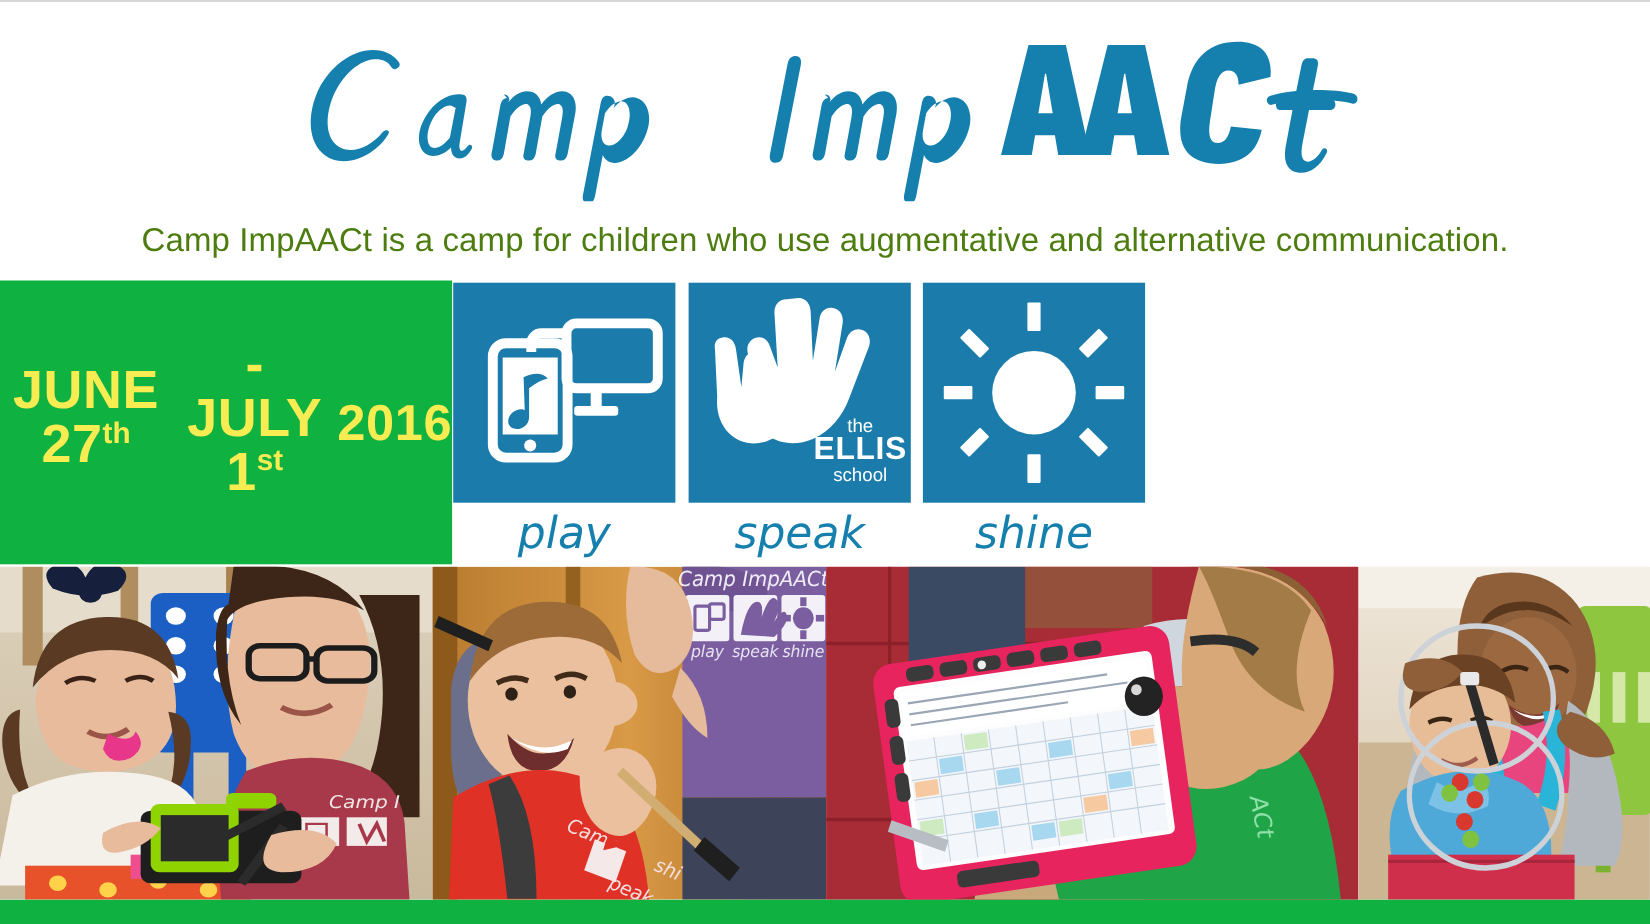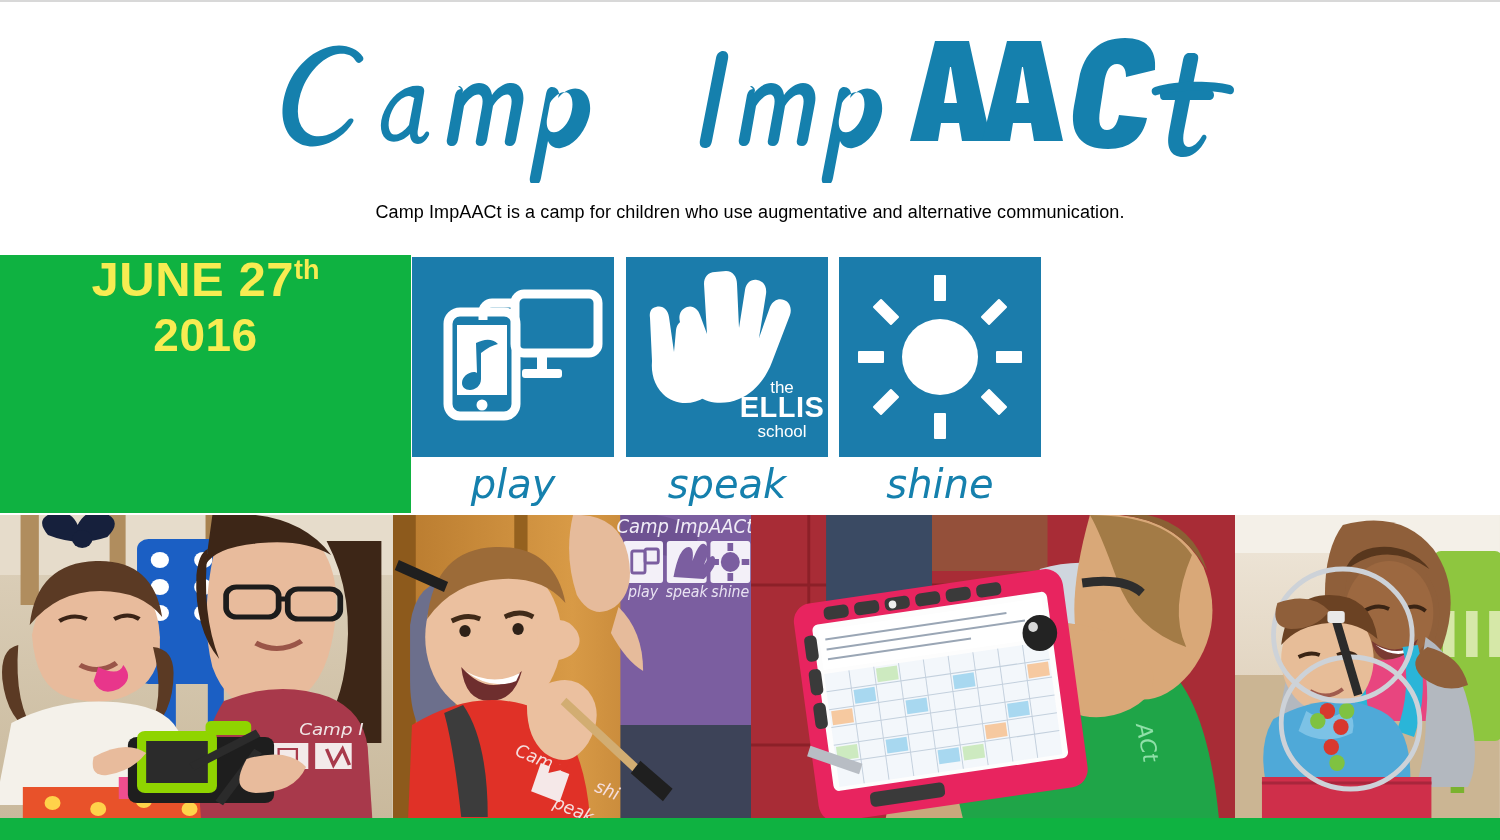--- a/index.html
+++ b/index.html
@@ -10,28 +10,28 @@
   .top-rule{position:absolute;left:0;top:0;width:1500px;height:2px;background:#d8d8d8;}
 
   
   .header{position:absolute;left:0;top:2px;width:1500px;height:253px;background:#ffffff;}
 
   .logo-wrap{position:absolute;left:0;top:18px;width:1500px;height:165px;
              display:flex;align-items:center;justify-content:center;}
   .logo-svg{display:block;}
 
   .tagline{position:absolute;left:0;top:200px;width:1500px;text-align:center;
-           color:#000000;font-size:18px;letter-spacing:.1px;
+           color:#4d7c0f;font-size:30px;letter-spacing:.1px;
            font-family:"Liberation Sans",sans-serif;white-space:nowrap;}
 
   
   .band{position:absolute;left:0;top:255px;width:1500px;height:260px;background:#ffffff;}
 
   .date-panel{position:absolute;left:0;top:0;width:411px;height:258px;background:#0fb241;
-              display:flex;flex-direction:column;align-items:center;}
+              display:flex;align-items:center;justify-content:center;}
   .date-line{color:#f7ec52;font-weight:bold;line-height:1.0;text-align:center;
              font-family:"Liberation Sans",sans-serif;letter-spacing:.5px;
              text-shadow:0 0 1px rgba(0,0,0,.05);}
   .date-l1{font-size:49px;margin-bottom:8px;}
   .date-l2{font-size:49px;margin-bottom:8px;}
   .date-l3{font-size:46px;}
   .ord{font-size:27px;vertical-align:super;line-height:0;letter-spacing:0;}
 
   .tiles{position:absolute;left:412px;top:0;width:634px;height:258px;}
   .tile{position:absolute;top:2px;width:202px;height:200px;background:#1b7cab;}
@@ -103,20 +103,23 @@
     </div>
 
     <div class="tagline">Camp ImpAACt is a camp for children who use augmentative and alternative communication.</div>
   </div>
 
   <div class="band">
 
     <div class="date-panel">
       <div class="date-line date-l1">
         <span>JUNE 27</span><span class="ord">th</span>
+      </div>
+      <div class="date-line date-l2">
+        <span>- JULY 1</span><span class="ord">st</span>
       </div>
       <div class="date-line date-l3">2016</div>
     </div>
 
     <div class="tiles">
 
       <div class="tile tile-1">
         <svg viewBox="0 0 202 200">
           <g fill="none" stroke="#ffffff" stroke-width="9">
             <rect x="103" y="37" width="83" height="59" rx="9"></rect>

